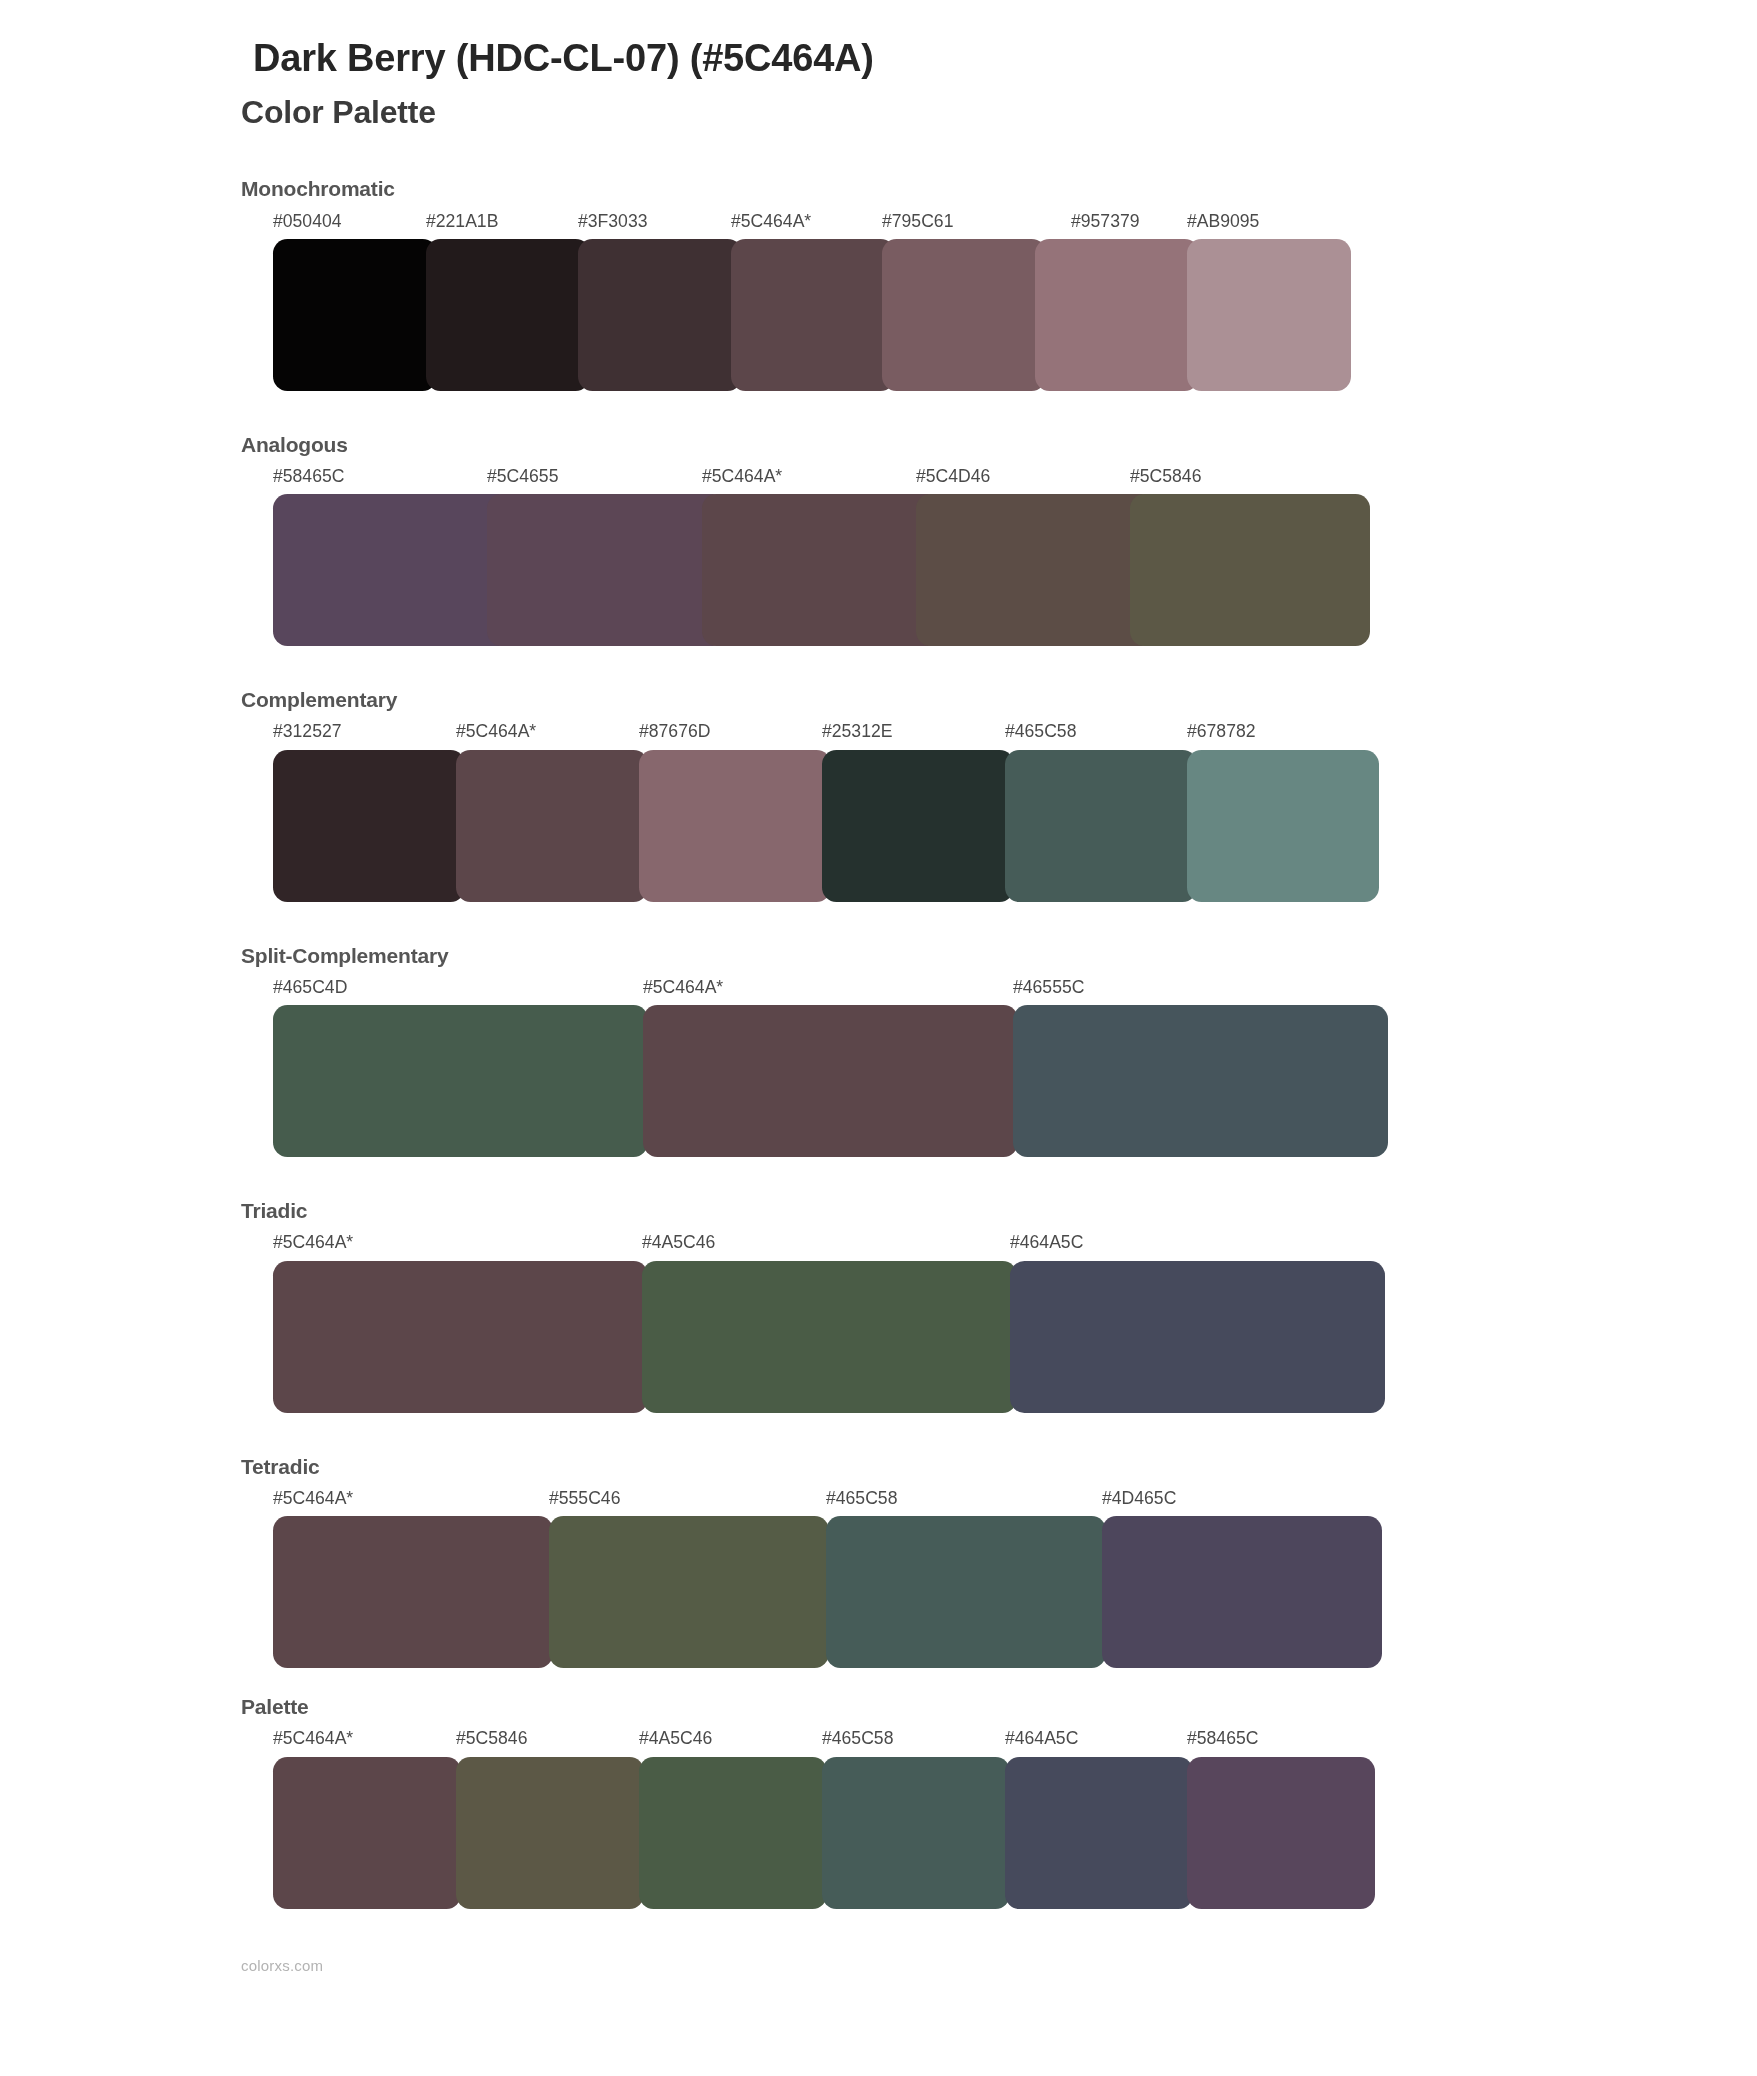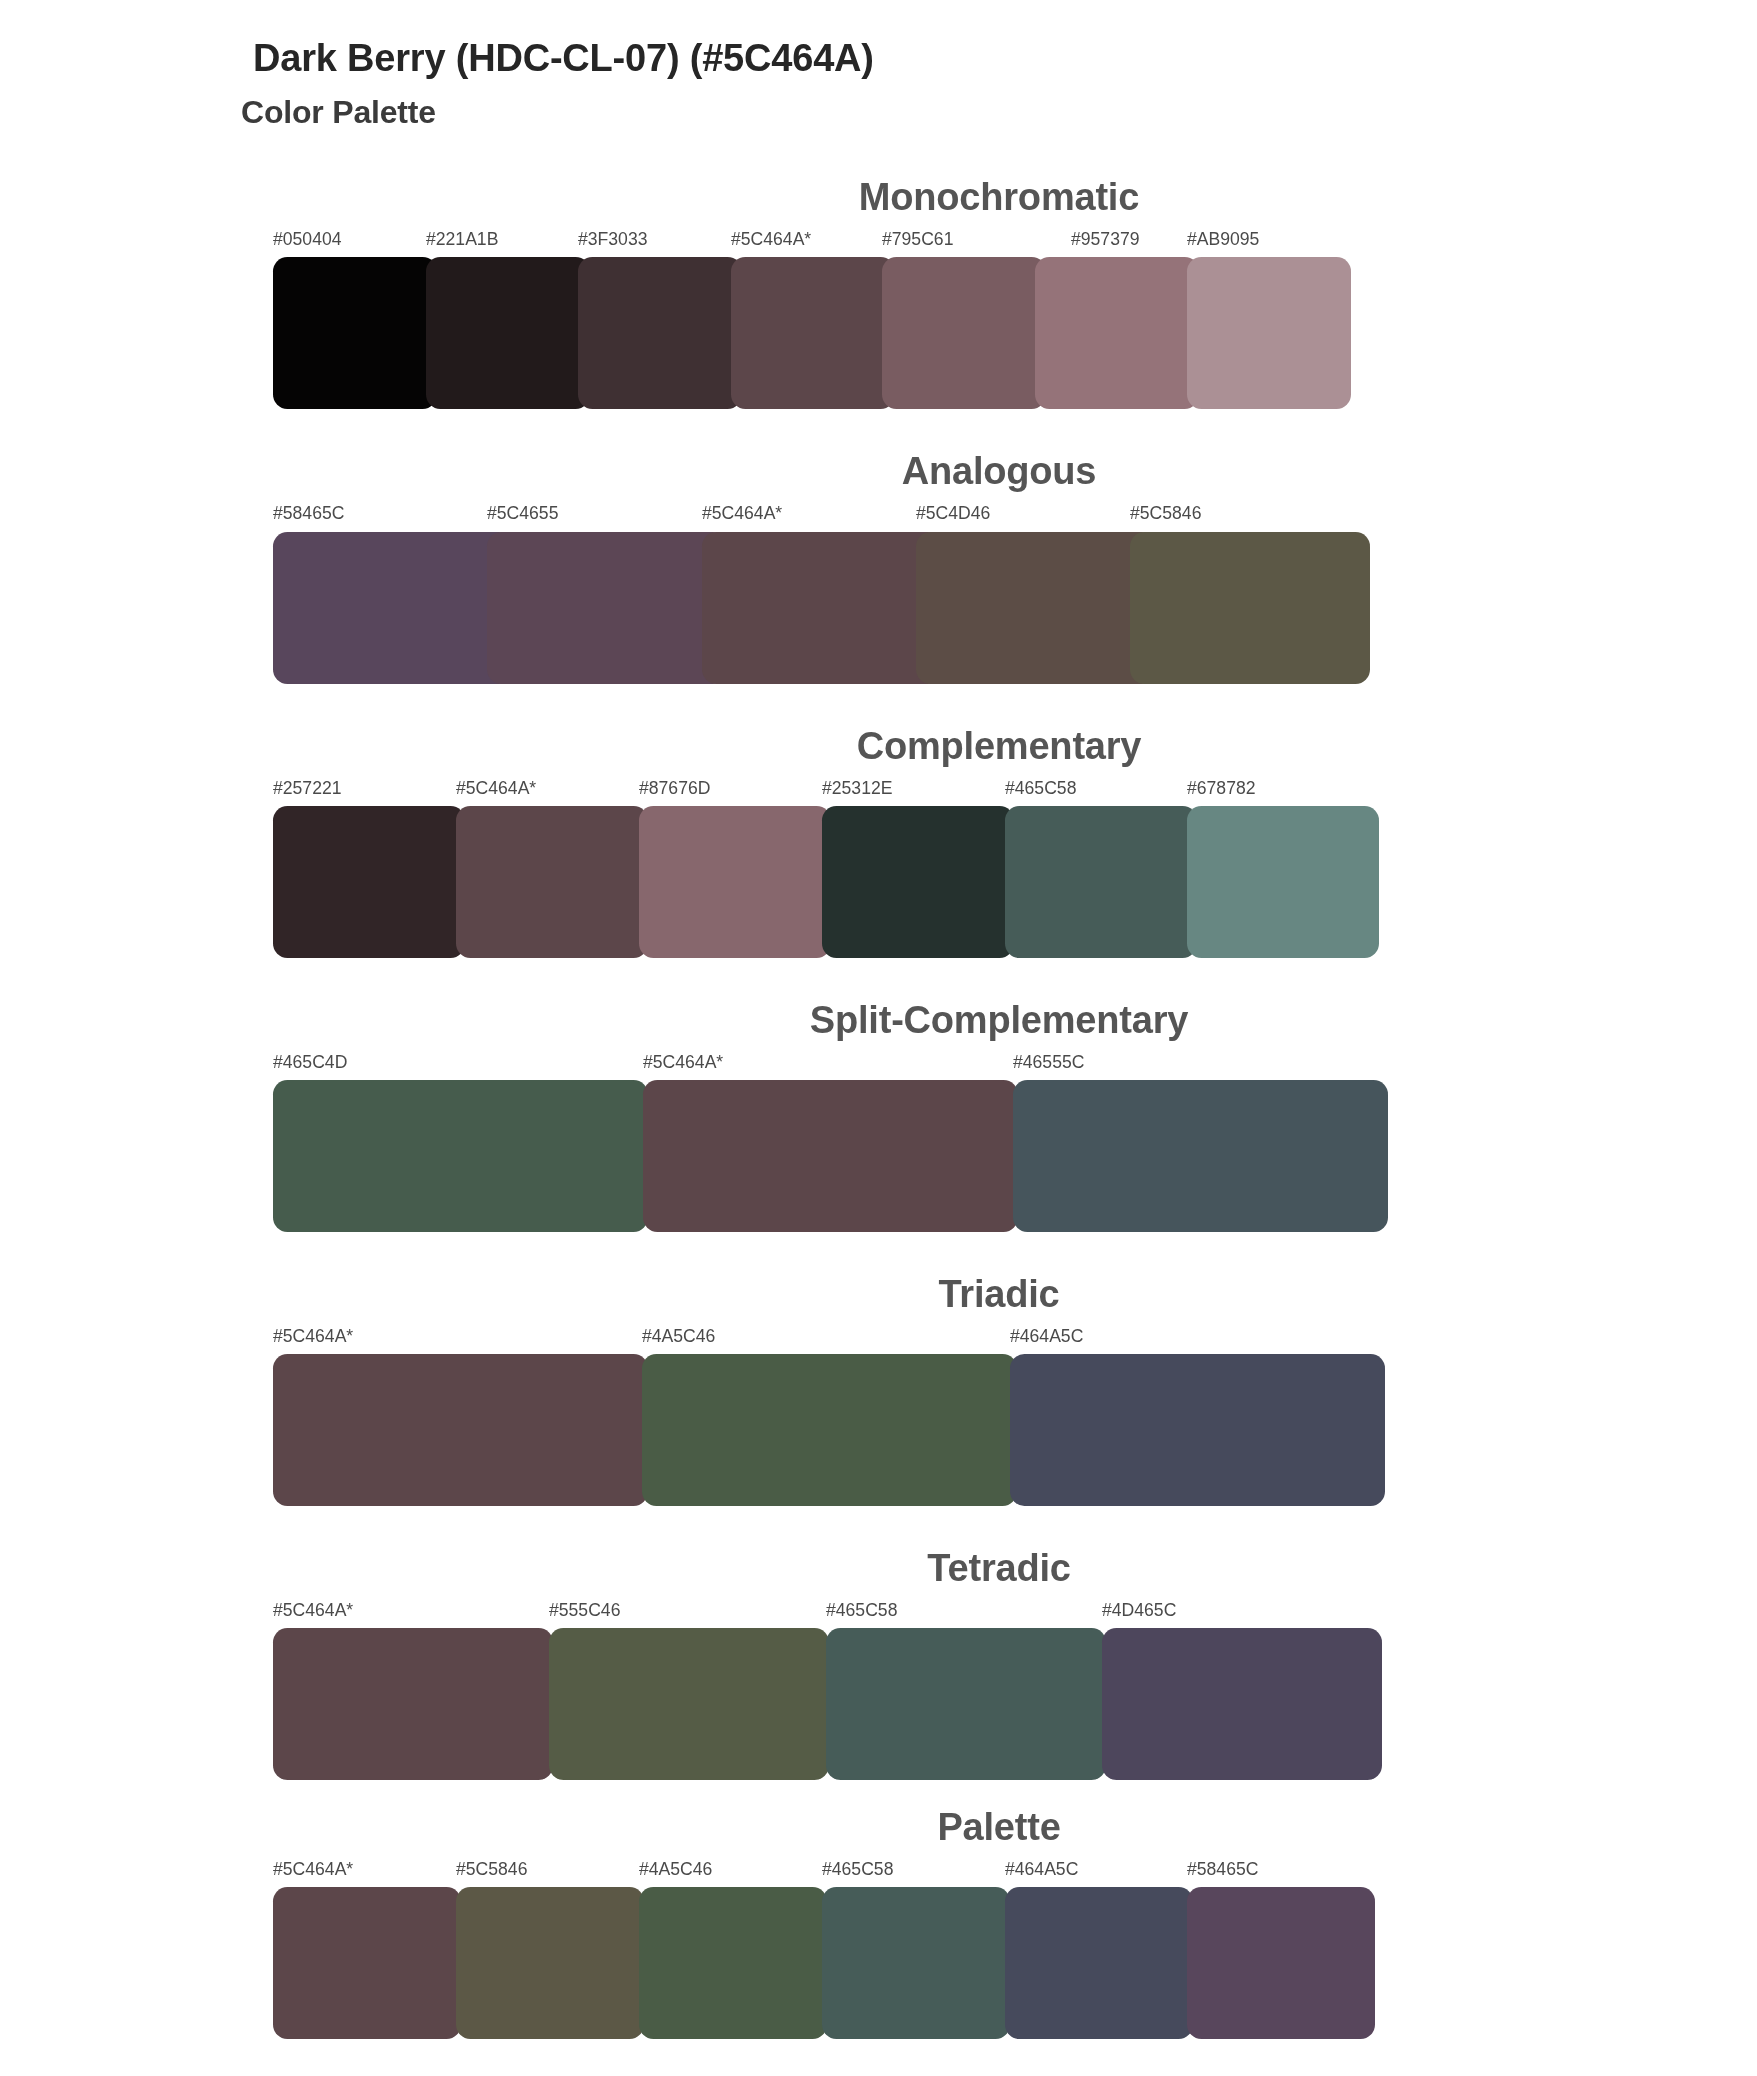--- a/index.html
+++ b/index.html
@@ -51,27 +51,26 @@
   .sections {
     margin-top: 46px;
   }
 
   .section {
     padding-left: 241px;
     margin-bottom: 0;
   }
 
   .section-title {
-    font-size: 38px;
+    font-size: 21px;
     font-weight: bold;
     color: #555555;
     letter-spacing: -0.2px;
     line-height: 1.1;
     margin: 0 0 11.2px 0;
-    text-align: center;
   }
 
   .swatch-block {
     position: relative;
     margin-left: 32px;
   }
 
   .labels-row {
     position: relative;
     height: 24px;
@@ -169,21 +168,21 @@
             <div class="swatch" title="#5C464A*" style="left: 429px; width: 240px; background: rgb(92, 70, 74); z-index: 12;"></div>
             <div class="swatch" title="#5C4D46" style="left: 643px; width: 240px; background: rgb(92, 77, 70); z-index: 13;"></div>
             <div class="swatch" title="#5C5846" style="left: 857px; width: 240px; background: rgb(92, 88, 70); z-index: 14;"></div>
           </div>
         </div>
       </div>
       <div class="section section-comp">
         <div class="section-title">Complementary</div>
         <div class="swatch-block">
           <div class="labels-row">
-            <span class="swatch-label" style="left: 0px;">#257221</span>
+            <span class="swatch-label" style="left: 0px;">#312527</span>
             <span class="swatch-label" style="left: 183px;">#5C464A*</span>
             <span class="swatch-label" style="left: 366px;">#87676D</span>
             <span class="swatch-label" style="left: 549px;">#25312E</span>
             <span class="swatch-label" style="left: 732px;">#465C58</span>
             <span class="swatch-label" style="left: 914px;">#678782</span>
           </div>
           <div class="bars-row">
             <div class="swatch" title="#312527" style="left: 0px; width: 192px; background: rgb(49, 37, 39); z-index: 10;"></div>
             <div class="swatch" title="#5C464A*" style="left: 183px; width: 192px; background: rgb(92, 70, 74); z-index: 11;"></div>
             <div class="swatch" title="#87676D" style="left: 366px; width: 192px; background: rgb(135, 103, 109); z-index: 12;"></div>

